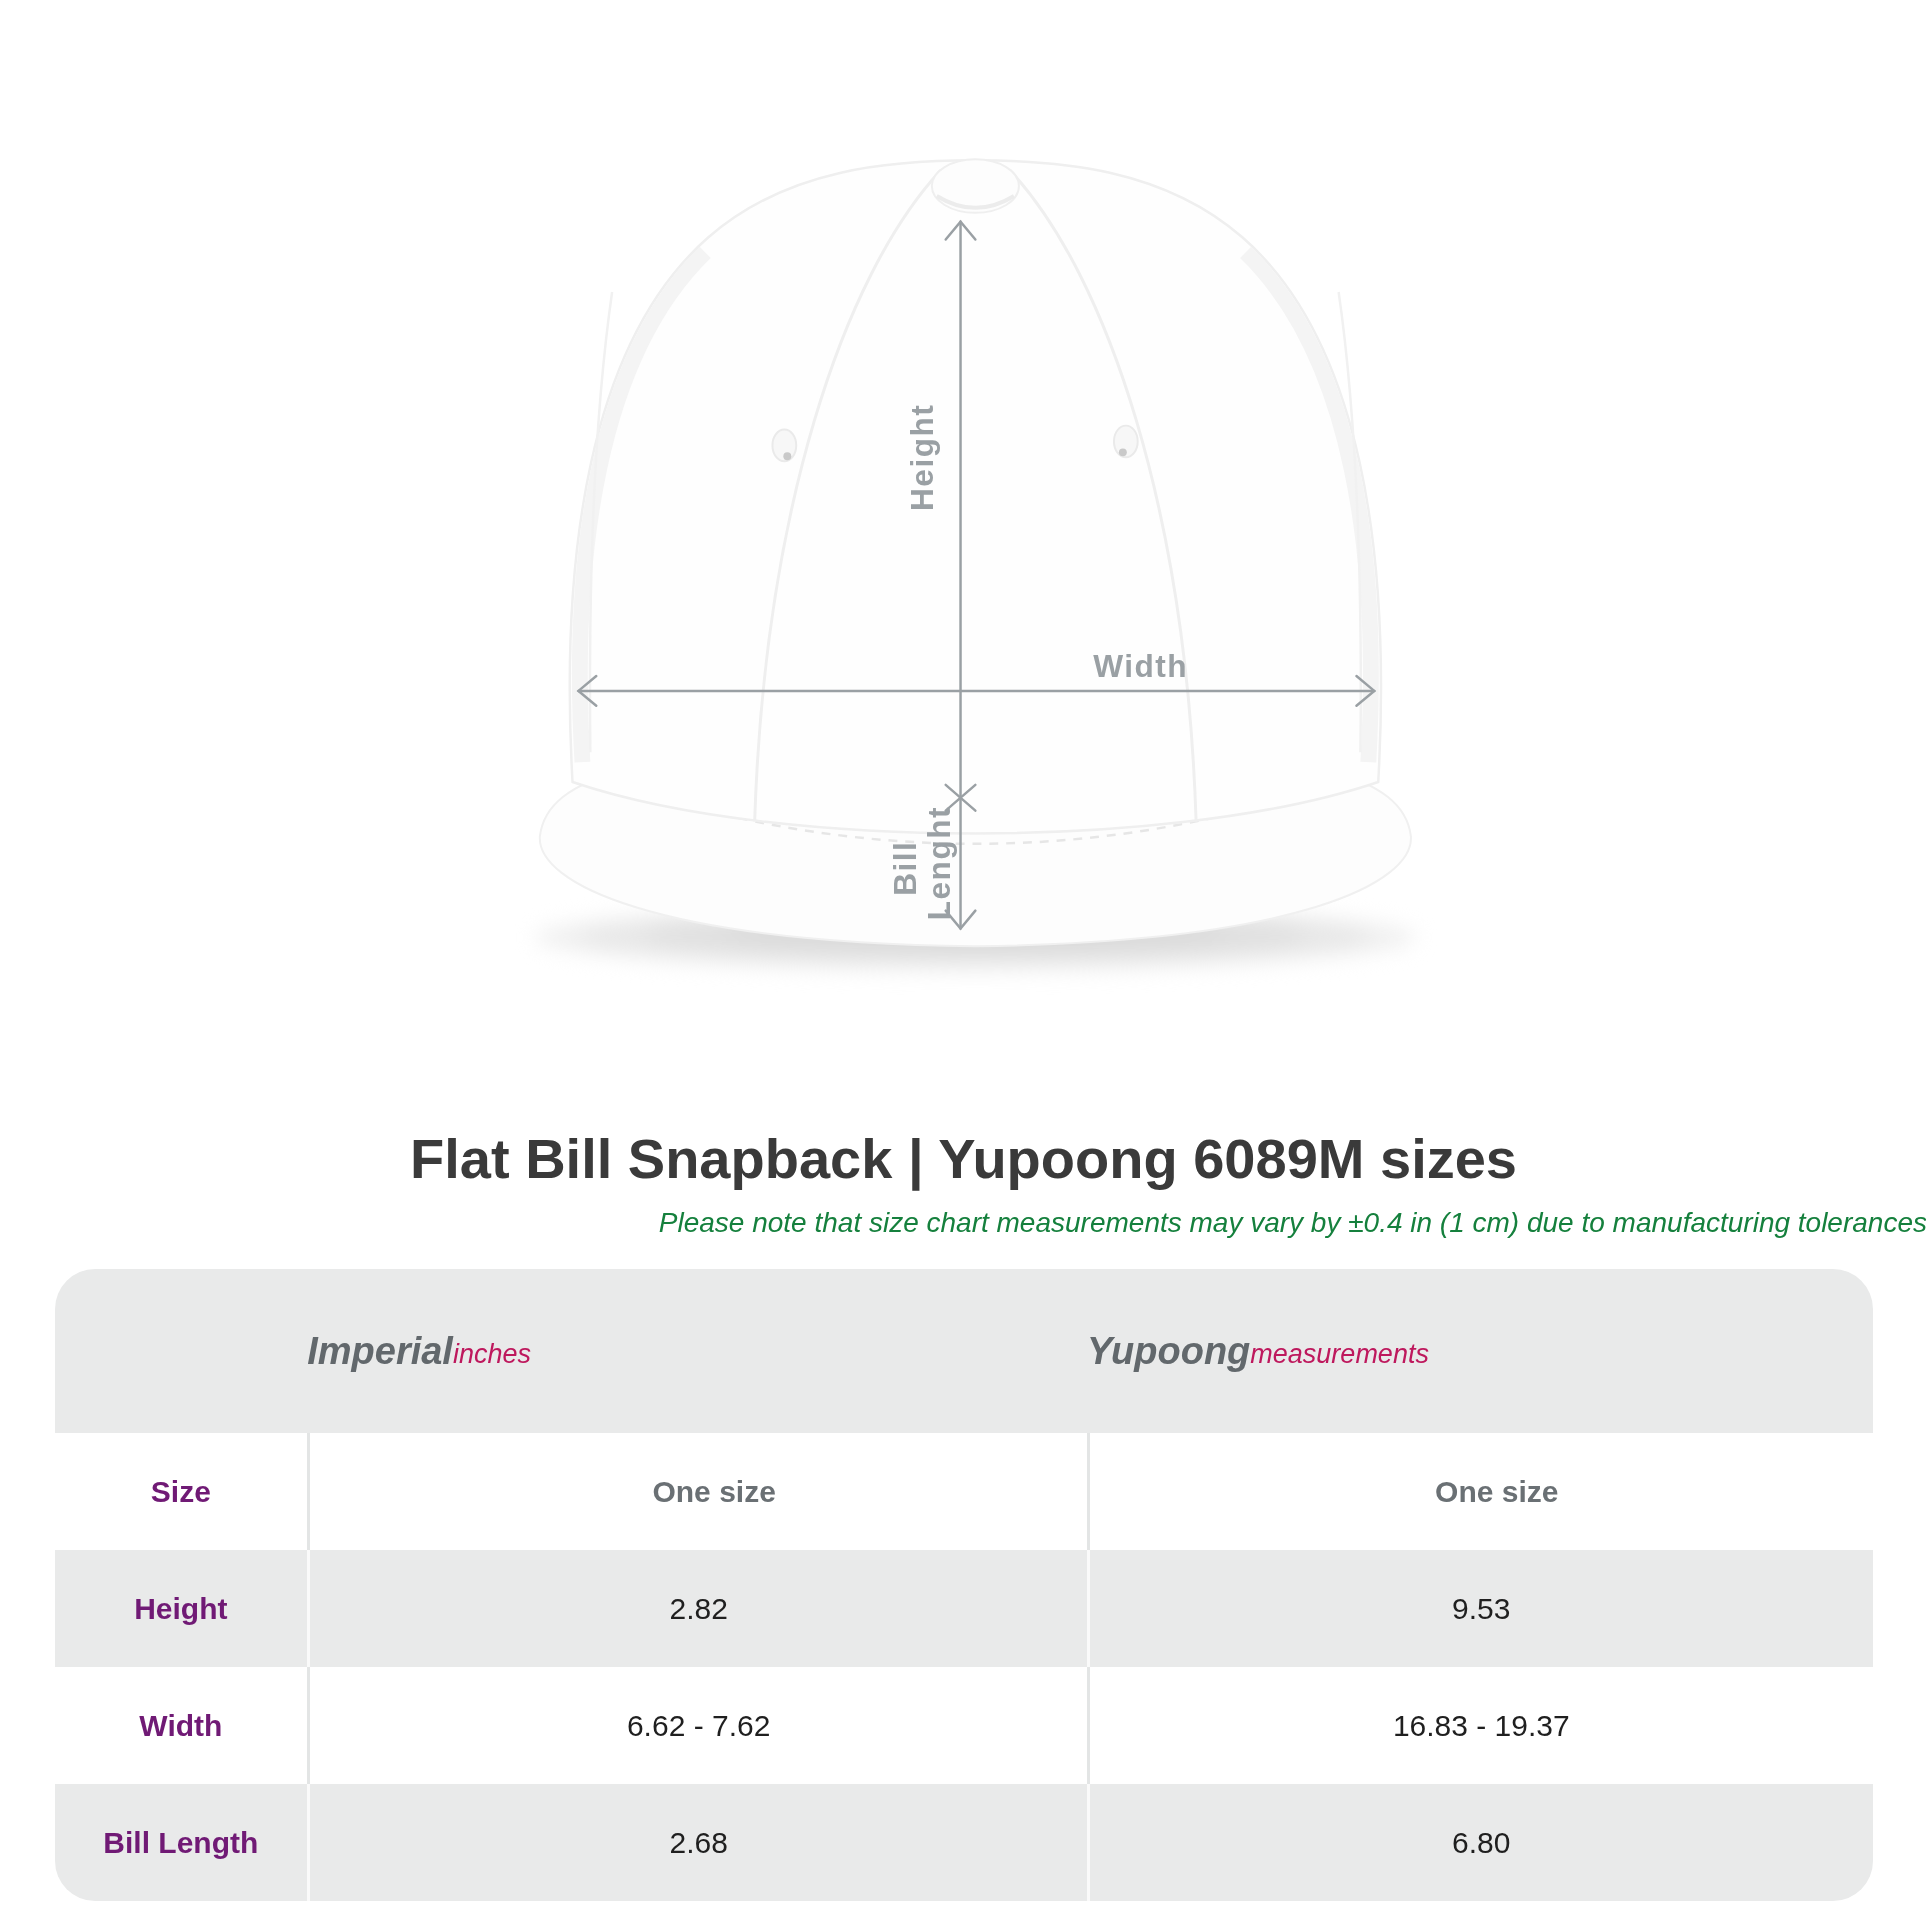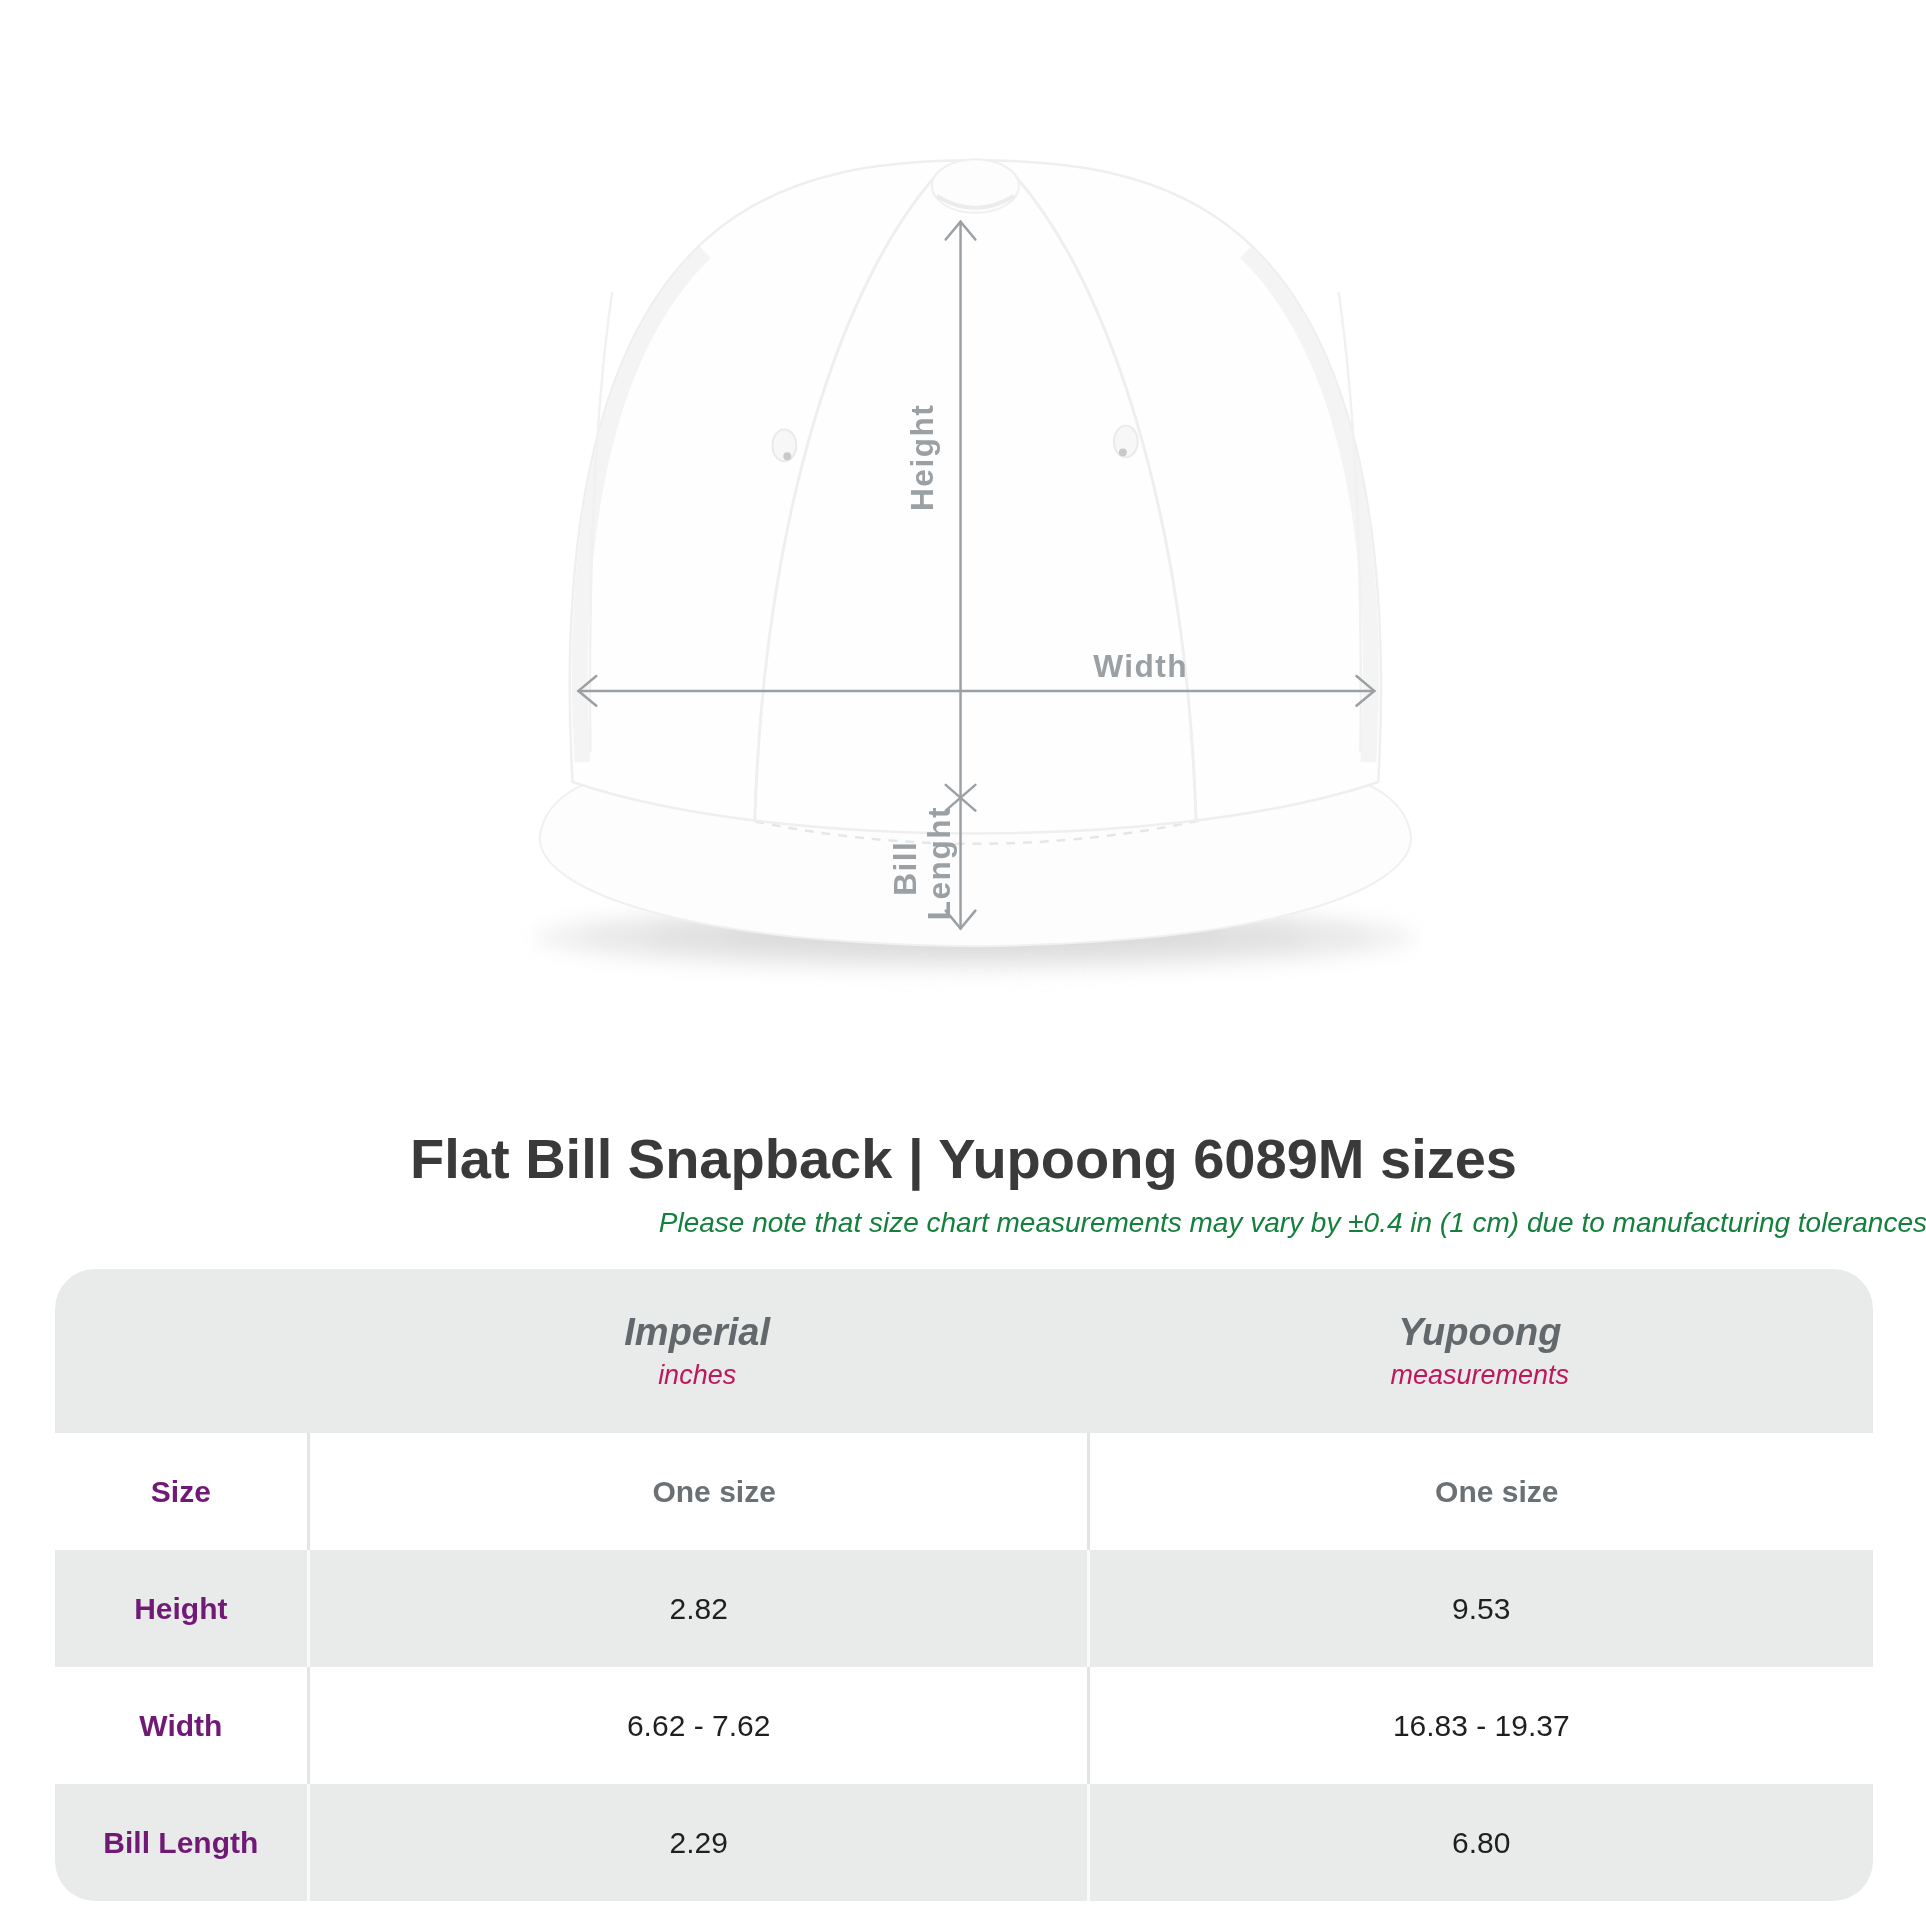--- a/index.html
+++ b/index.html
@@ -36,21 +36,21 @@
 
   
   .size-table{
     width:1818px;margin:30px auto 0 auto;
     border-radius:40px;overflow:hidden;
   }
   .thead{
     display:grid;grid-template-columns:13.9% 42.9% 43.2%;
     background:#e9eaea;height:164px;
   }
-  .th{display:flex;flex-direction:column;align-items:center;justify-content:center;}
+  .th{display:flex;flex-direction:row;align-items:center;}
   .unit-system{font-size:38px;font-weight:bold;font-style:italic;color:#62686c;}
   .unit-sub{font-size:27px;font-style:italic;color:#be185d;margin-top:6px;}
 
   .trow{
     display:grid;grid-template-columns:13.9% 42.9% 43.2%;
     height:117px;background:#ffffff;
     --div:#e3e5e5;
   }
   .trow.shaded{background:#e9eaea;--div:#fafafa;}
   .cell{
@@ -167,19 +167,19 @@
     </div>
 
     <div class="trow">
       <div class="cell rowlabel">Width</div>
       <div class="cell">6.62 - 7.62</div>
       <div class="cell">16.83 - 19.37</div>
     </div>
 
     <div class="trow shaded">
       <div class="cell rowlabel">Bill Length</div>
-      <div class="cell">2.29</div>
+      <div class="cell">2.68</div>
       <div class="cell">6.80</div>
     </div>
 
   </div>
 </div>
 
 
 </body></html>

